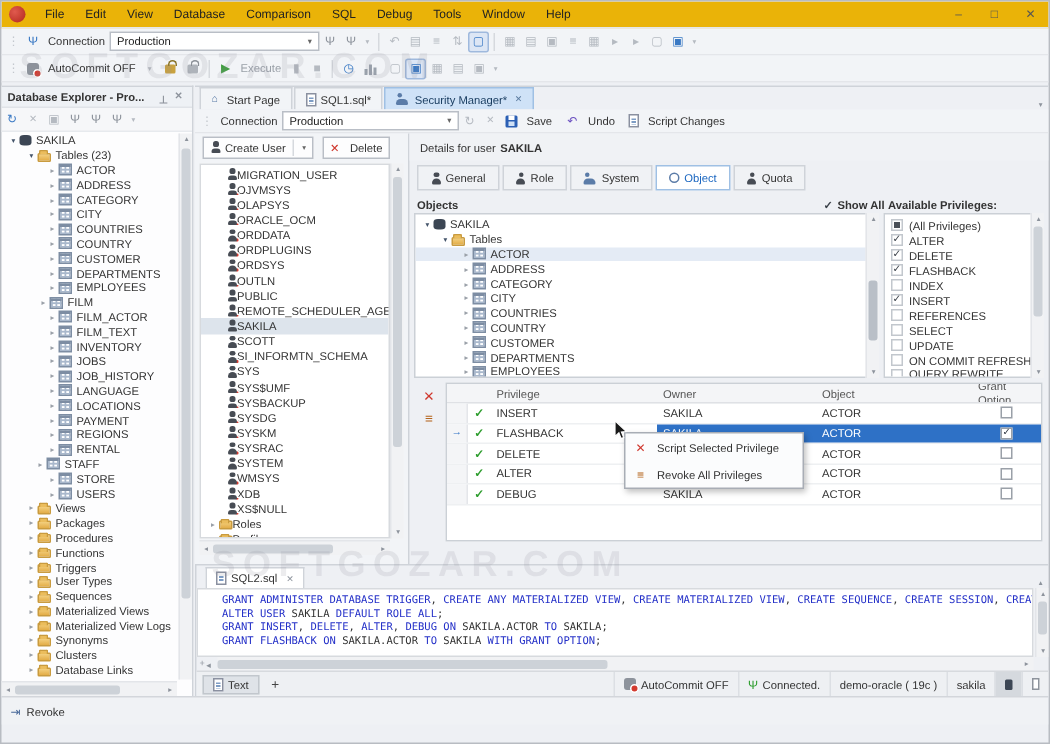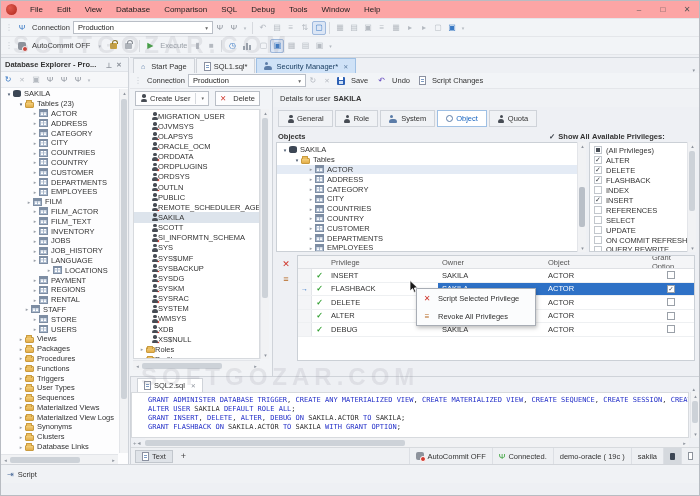--- a/index.html
+++ b/index.html
@@ -1,20 +1,20 @@
 <!DOCTYPE html>
 <html><head>
 <meta charset="utf-8">
 <style>
   *{margin:0;padding:0;box-sizing:border-box;}
   html,body{width:700px;height:496px;overflow:hidden;}
   body{font-family:"Liberation Sans",sans-serif;background:#e9ebef;}
   .app{position:relative;width:700px;height:496px;background:#eef0f4;font-size:7.5px;color:#333;overflow:hidden;border:1px solid #b8bcc2;}
   
-  .titlebar{position:absolute;top:0;left:0;right:0;height:18px;background:#fca5a5;border-bottom:1px solid #e4e6ea;display:flex;align-items:center;}
+  .titlebar{position:absolute;top:0;left:0;right:0;height:18px;background:#eab308;border-bottom:1px solid #e4e6ea;display:flex;align-items:center;}
   .appicon{width:11px;height:11px;border-radius:50%;background:radial-gradient(circle at 35% 35%,#e05a4e,#b2271c);margin:0 6px 0 5px;flex:0 0 auto;}
   .menubar{display:flex;}
   .menu-item{padding:3px 7px;font-size:8px;color:#222;}
   .wincontrols{margin-left:auto;display:flex;}
   .winbtn{width:24px;text-align:center;font-size:8px;color:#555;padding:3px 0;}
   
   .toolbar{position:absolute;left:0;right:0;height:18px;background:#f2f4f7;border-bottom:1px solid #e4e6ea;display:flex;align-items:center;}
   .toolbar1{top:18px;} .toolbar2{top:36px;}
   .tb-grip{color:#c3c7cd;font-size:8px;margin:0 2px 0 4px;}
   .tb-ic{min-width:14px;text-align:center;font-size:8px;color:#8d939c;line-height:12px;}
@@ -322,21 +322,21 @@
         <div class="tree-row" style="padding-left: 30px;">
           <span class="expander">▸</span>
           <span class="ic ic-table"></span>
           <span class="lbl">JOB_HISTORY</span>
         </div>
         <div class="tree-row" style="padding-left: 30px;">
           <span class="expander">▸</span>
           <span class="ic ic-table"></span>
           <span class="lbl">LANGUAGE</span>
         </div>
-        <div class="tree-row" style="padding-left: 44px;">
+        <div class="tree-row" style="padding-left: 30px;">
           <span class="expander">▸</span>
           <span class="ic ic-table"></span>
           <span class="lbl">LOCATIONS</span>
         </div>
         <div class="tree-row" style="padding-left: 30px;">
           <span class="expander">▸</span>
           <span class="ic ic-table"></span>
           <span class="lbl">PAYMENT</span>
         </div>
         <div class="tree-row" style="padding-left: 30px;">
@@ -923,21 +923,21 @@
         </span>
         <span class="st-item st-icbtn">
           <span class="sqbox"></span>
         </span>
       </div>
     </div>
   </div>
 
   <div class="outputbar">
     <span class="out-ic">⇥</span>
-    <span>Script</span>
+    <span>Revoke</span>
   </div>
 
   <div class="watermark" style="left:12px;top:30px;">SOFTGOZAR.COM</div>
   <div class="watermark" style="left:140px;top:362px;">SOFTGOZAR.COM</div>
 
   <div class="cursor" style="left:408px;top:279px;">
     <svg width="10" height="14" viewBox="0 0 10 14">
         <path d="M1,0.5 L1,11 L3.6,8.6 L5.1,12.4 L6.8,11.7 L5.3,8 L8.6,7.7 Z" fill="#1a1a1a" stroke="#fff" stroke-width="0.8"></path>
       </svg>
   </div>

